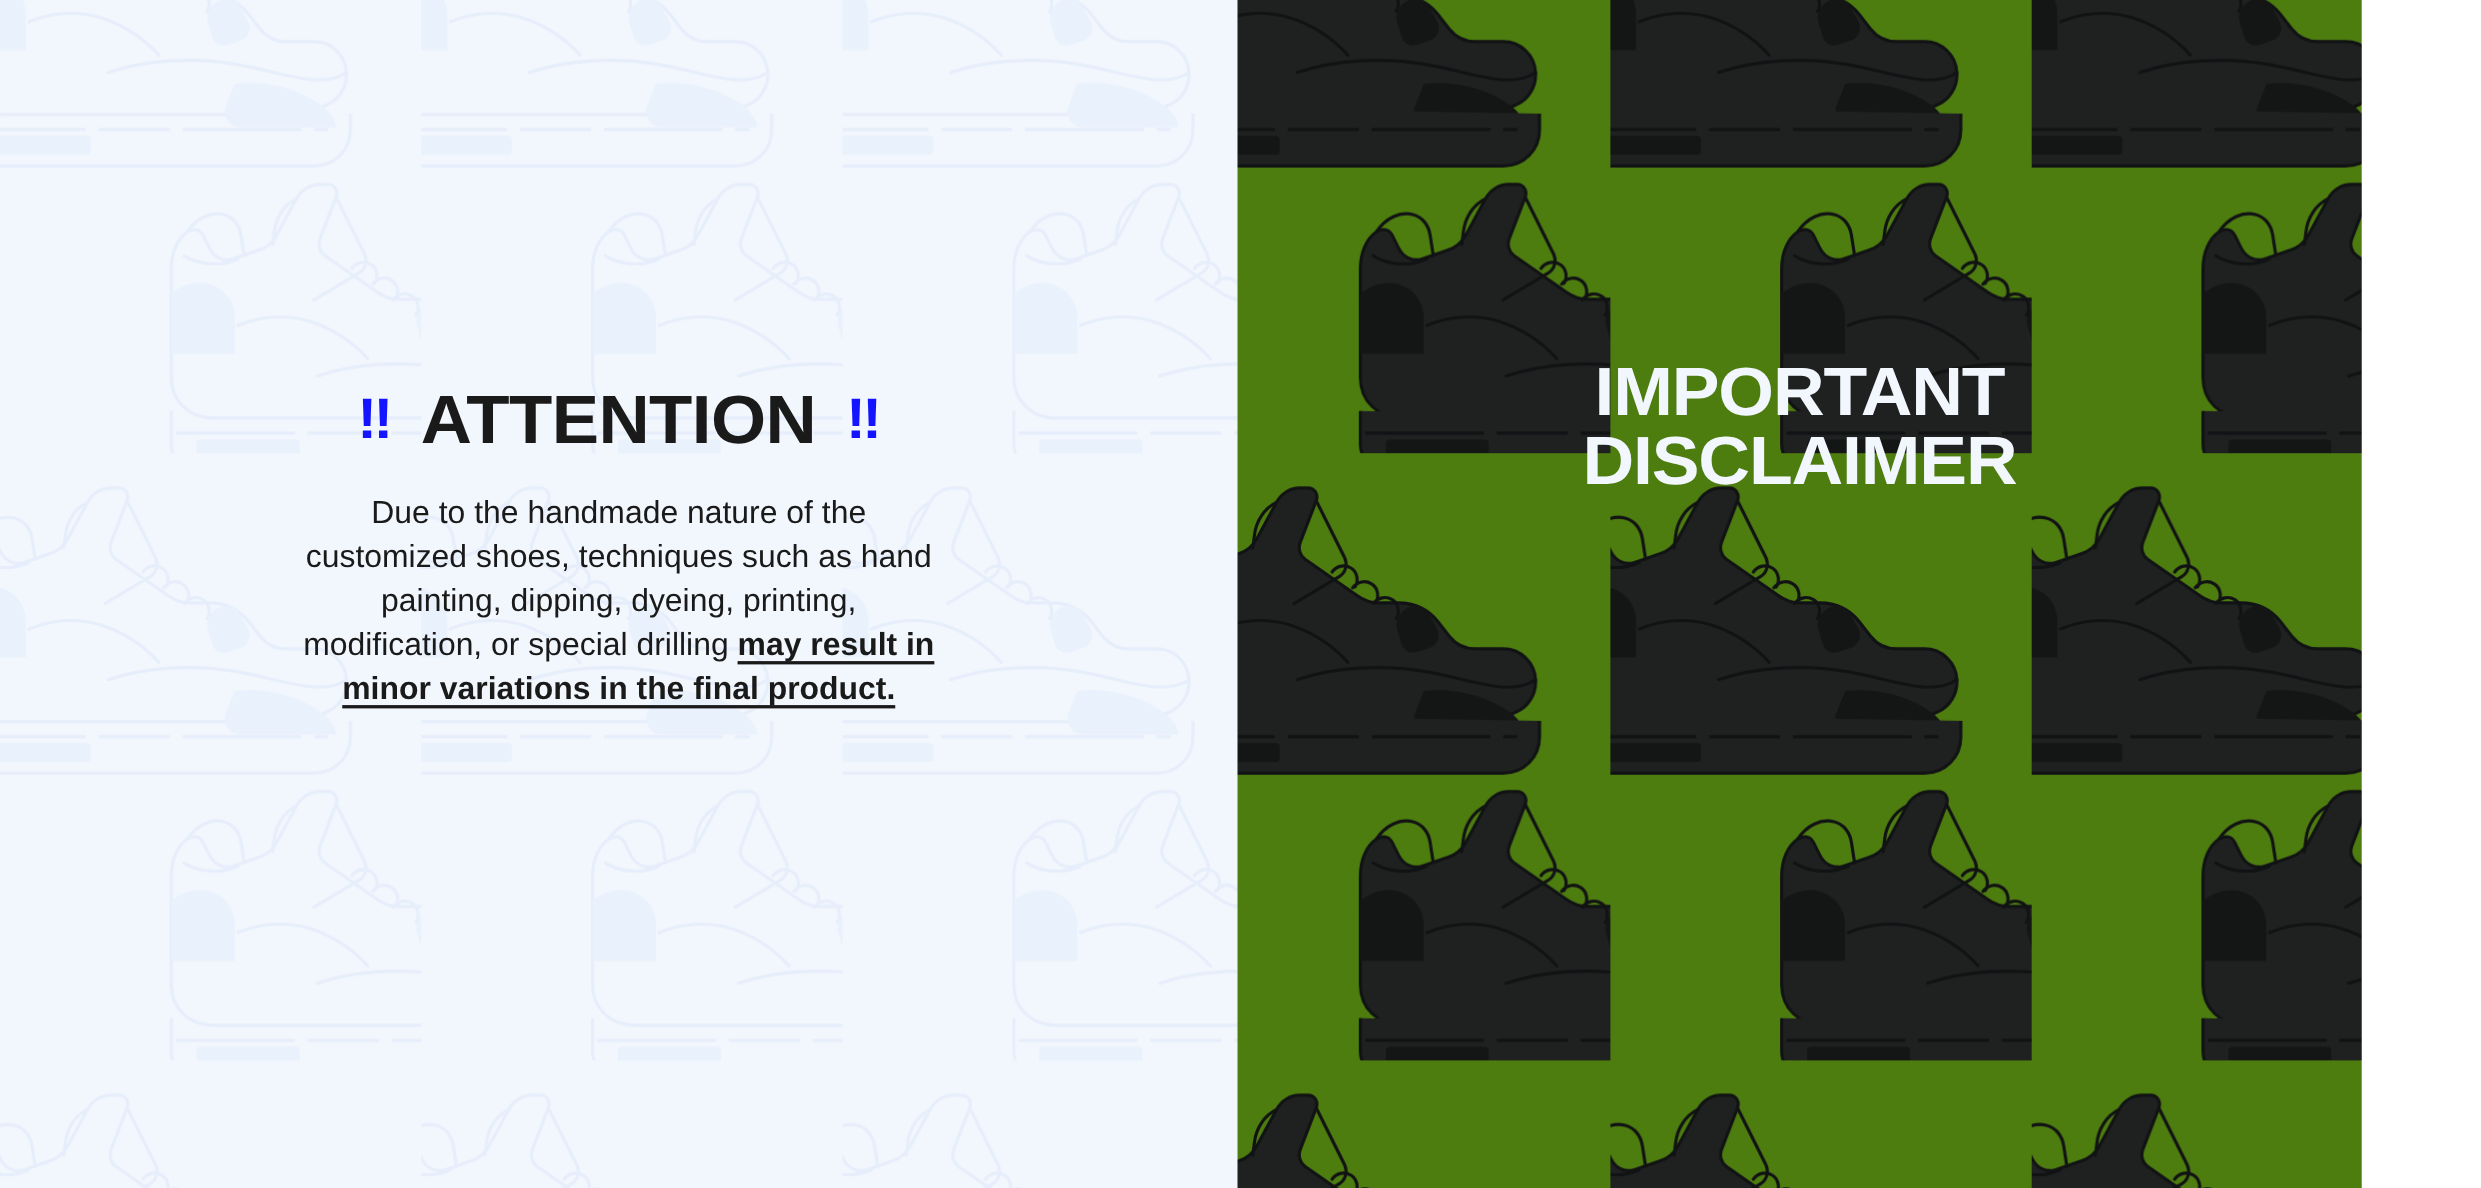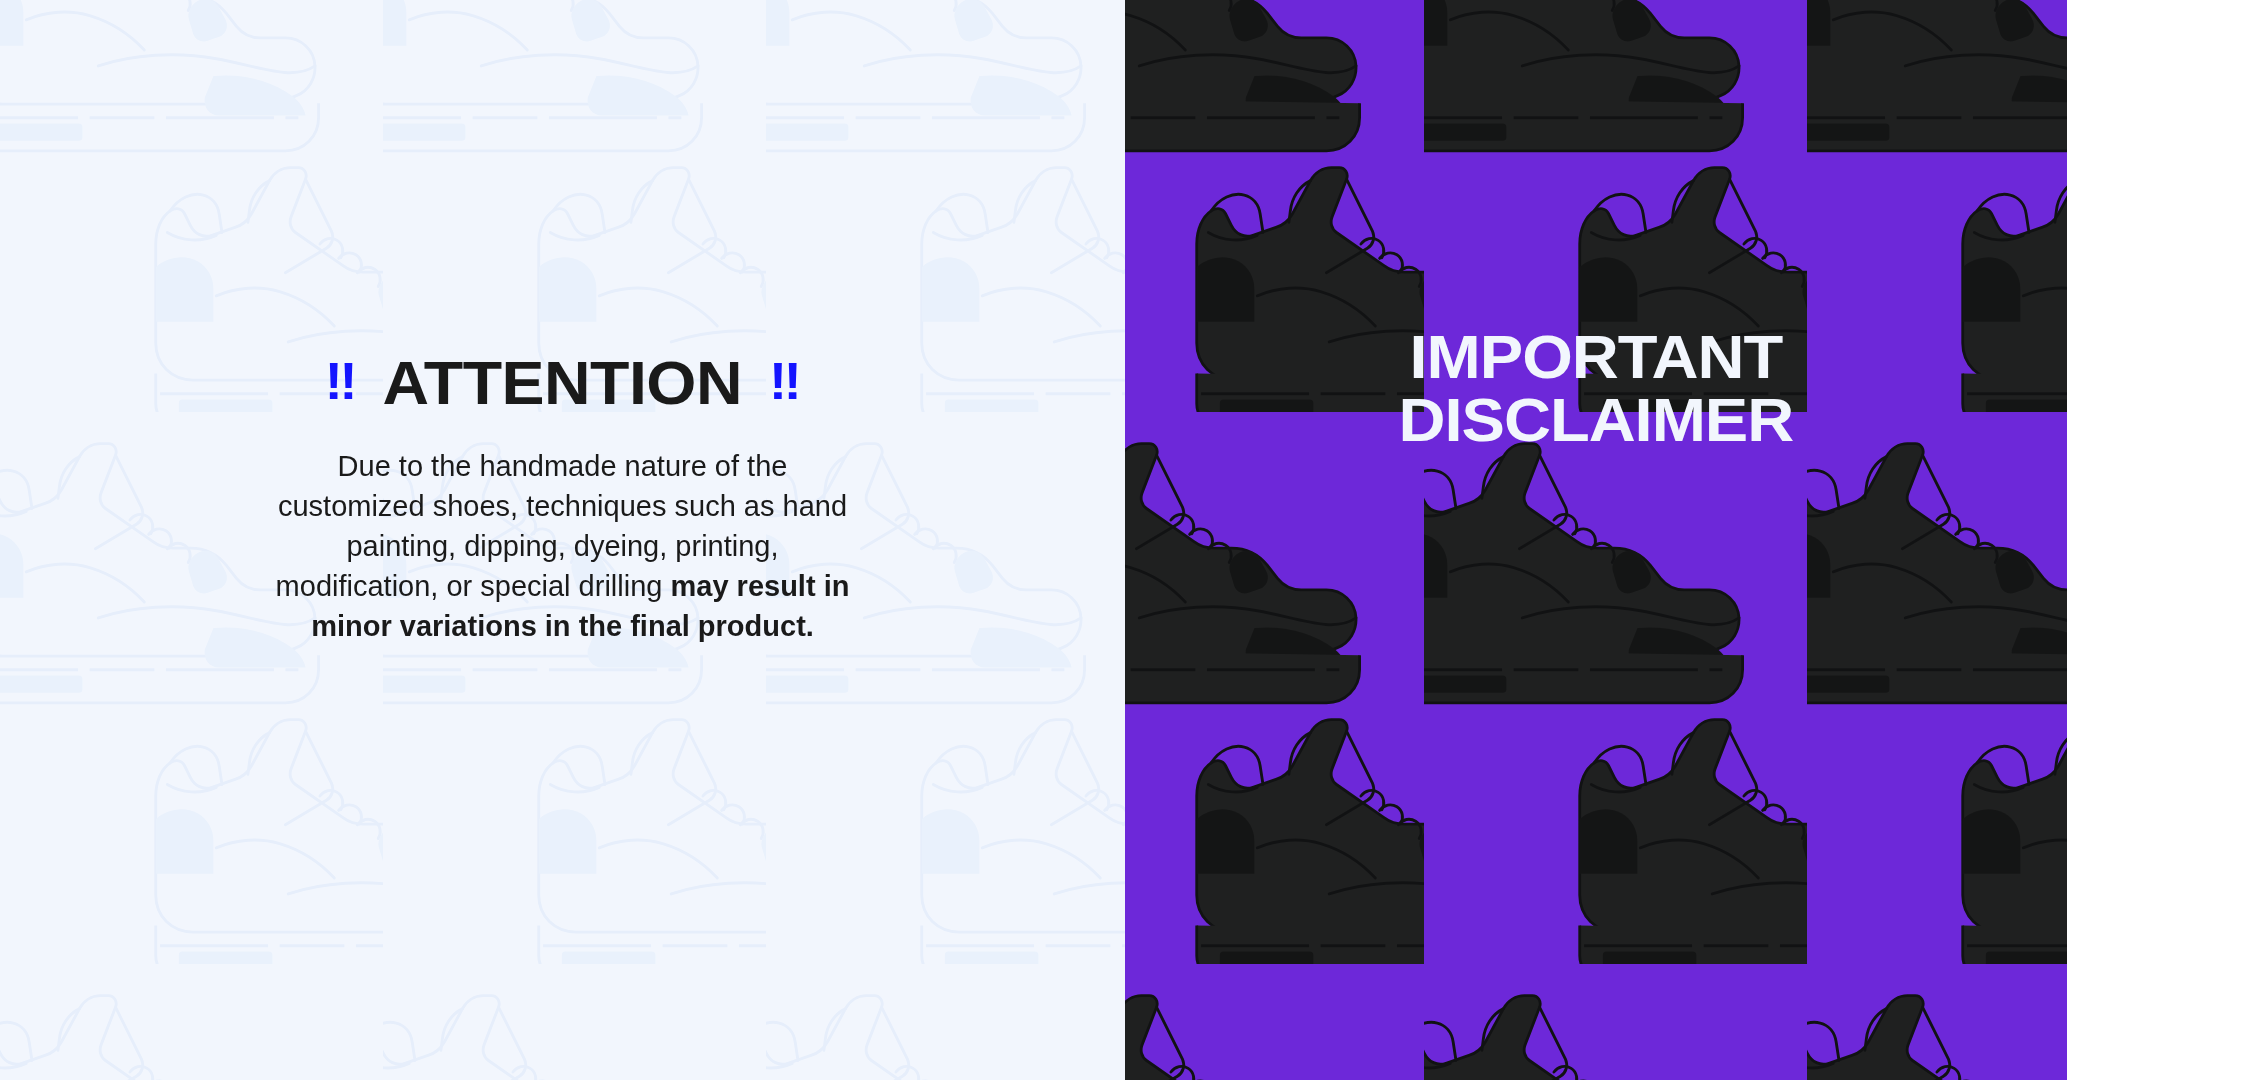--- a/index.html
+++ b/index.html
@@ -20,21 +20,21 @@
   .panel {
     position:relative;
     height:1080px;
     overflow:hidden;
     display:flex;
     flex-direction:column;
     align-items:center;
     justify-content:flex-start;
   }
   .panel-left  { width:1125px; background:#f2f6fd; }
-  .panel-right { width:942px; background:#6d28d9; }
+  .panel-right { width:1022px; background:#4d7c0f; }
 
   
   .pattern {
     position:absolute;
     inset:0;
     pointer-events:none;
     z-index:0;
   }
   .pattern svg { display:block; width:100%; height:100%; }
 
@@ -99,20 +99,21 @@
     margin-top:32px;
     width:600px;
   }
   .body-right {
     color:#ffffff;
     margin-top:30px;
     width:620px;
   }
   .body-text .em {
     font-weight:bold;
+    text-decoration:underline;
     text-underline-offset:6px;
     text-decoration-thickness:3px;
   }
   .body-left .em  { text-decoration-color:#1a1a1a; }
   .body-right .em { text-decoration-color:#ffffff; }
 </style>
 </head>
 <body>
 
 <div class="banner">

